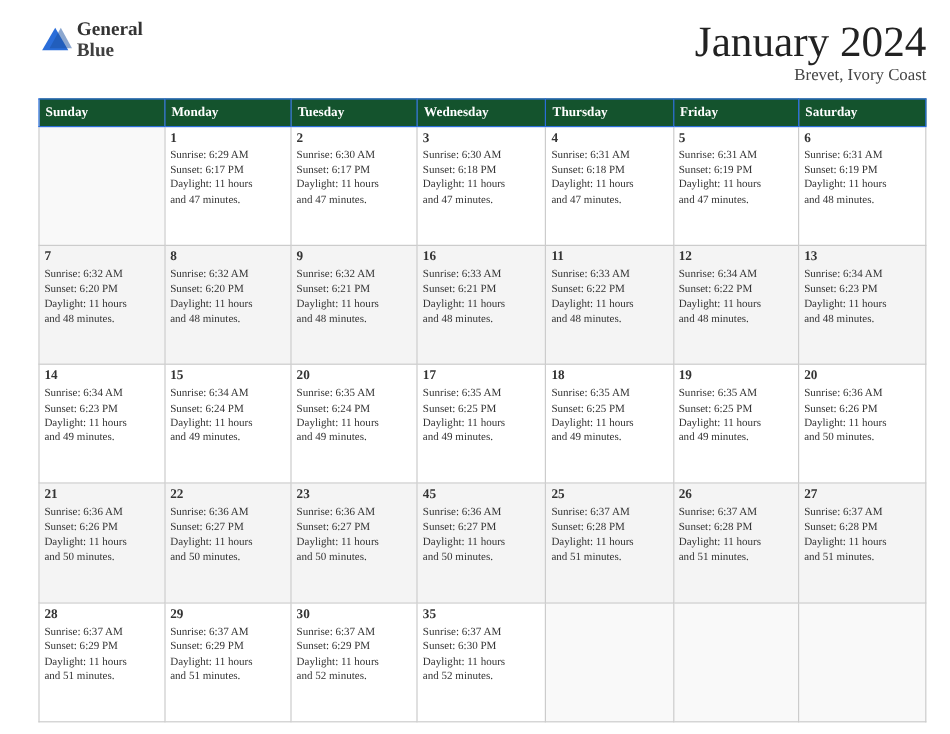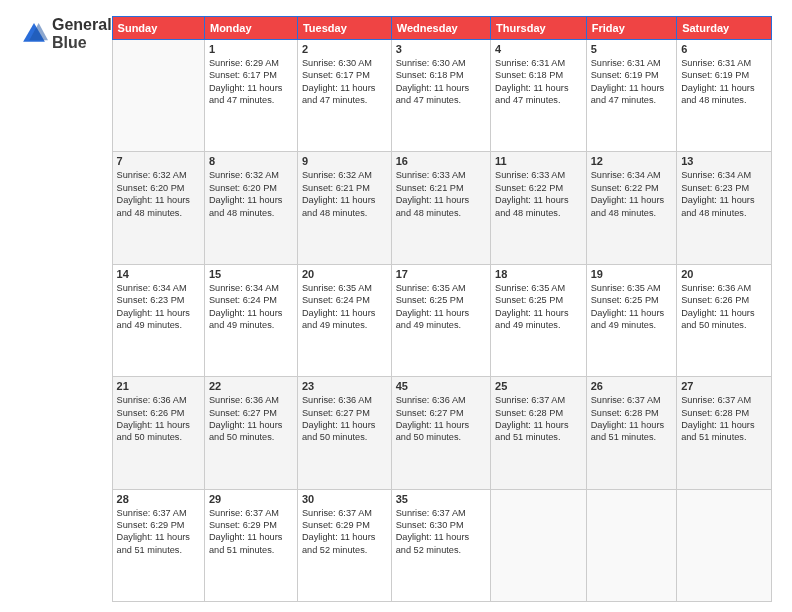--- a/index.html
+++ b/index.html
@@ -6,23 +6,24 @@
     body {
       width: 792px;
       height: 612px;
       font-family: Arial, sans-serif;
       background: #fff;
       overflow: hidden;
     }
     .page {
       width: 792px;
       height: 612px;
-      padding: 16px 20px 10px 20px;
-      display: flex;
-      flex-direction: row;
+      padding: 16px 20px 10px 32px;
+      display: flex;
+      flex-direction: column;
+      font-family: Liberation Serif, serif;
     }
     .header {
       display: flex;
       justify-content: space-between;
       align-items: flex-start;
       margin-bottom: 10px;
     }
     .logo {
       display: flex;
       align-items: center;
@@ -54,21 +55,21 @@
       font-size: 14px;
       color: #444;
     }
     .calendar {
       flex: 1;
       border-collapse: collapse;
       width: 100%;
       font-size: 10px;
     }
     .calendar thead th {
-      background: #ef4444;
+      background: #14532d;
       color: #fff;
       text-align: left;
       padding: 5px 5px;
       font-size: 11px;
       font-weight: bold;
       border: 1px solid #2a6dd9;
     }
     .calendar tbody td {
       border: 1px solid #ccc;
       vertical-align: top;
@@ -109,20 +110,24 @@
     <div class="logo">
       <svg class="logo-icon" viewBox="0 0 36 36">
         <polygon points="18,4 32,28 4,28" fill="#2a6dd9"></polygon>
         <polygon points="24,4 36,26 12,26" fill="#1a4fa0" opacity="0.5"></polygon>
       </svg>
       <div class="logo-text">
         <span class="logo-general">General</span>
         <span class="logo-blue">Blue</span>
       </div>
     </div>
+    <div class="title-block">
+      <div class="month-title">January 2024</div>
+      <div class="subtitle">Brevet, Ivory Coast</div>
+    </div>
   </div>
 
   <table class="calendar">
     <thead>
       <tr>
       <th>Sunday</th>
           <th>Monday</th>
           <th>Tuesday</th>
           <th>Wednesday</th>
           <th>Thursday</th>

